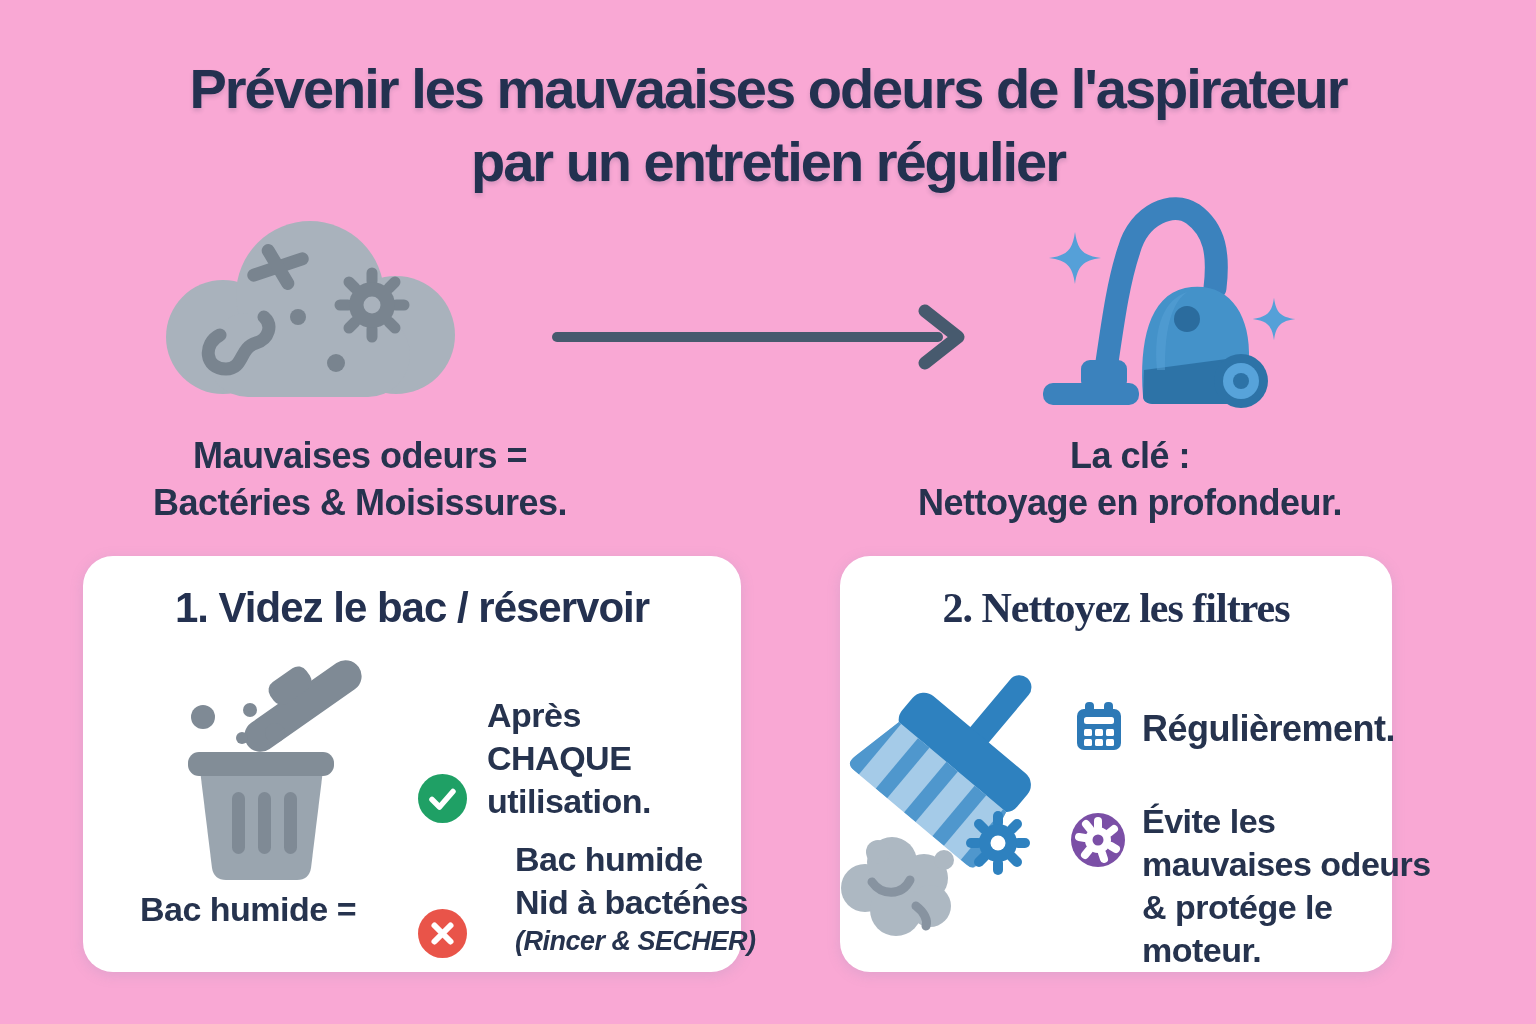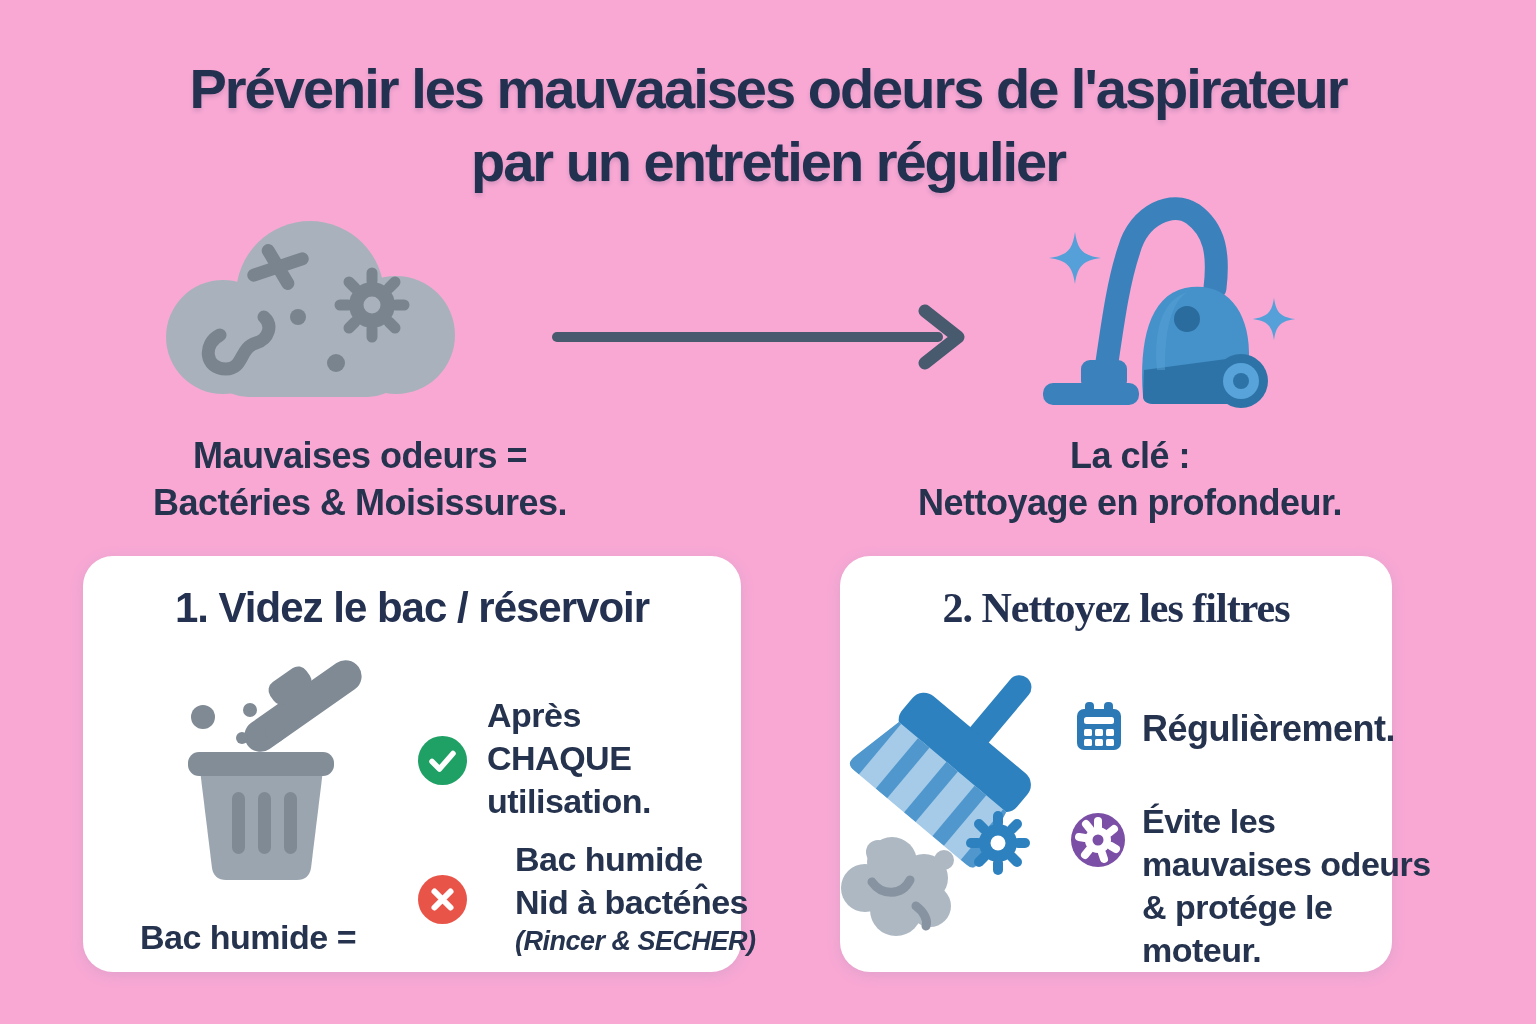--- a/index.html
+++ b/index.html
@@ -35,22 +35,22 @@
   }
   .card-left  { left: 75px;  width: 658px; margin-left: 8px; }
   .card-right { left: 840px; width: 552px; font-family: Liberation Serif, serif; }
   .card-title {
     position: absolute; top: 28px; left: 0; width: 100%;
     text-align: center; font-size: 42px; letter-spacing: -1px; color: #243150;
   }
   
   .trash-svg   { position: absolute; left: 178px; top: 652px; width: 185px; height: 235px; }
   .bin-caption { position: absolute; left: 128px; top: 890px; width: 240px;
-                 text-align: center; font-size: 34px; letter-spacing: -0.5px; margin-top: 28px; }
-  .point { position: absolute; display: flex; gap: 20px; align-items: center; }
+                 text-align: center; font-size: 34px; letter-spacing: -0.5px; }
+  .point { position: absolute; display: flex; gap: 20px; align-items: flex-end; }
   .point-do   { left: 418px; top: 694px; }
   .point-dont { left: 418px; top: 838px; gap: 48px; }
   .point svg.marker { width: 49px; height: 49px; flex: 0 0 49px; margin-top: 3px; }
   .point-text { font-size: 34px; line-height: 43px; letter-spacing: -0.5px; }
   .point-note { font-size: 27px; line-height: 34px; letter-spacing: -0.5px; font-style: italic; }
   
   .brush-svg    { position: absolute; left: 838px; top: 655px; width: 225px; height: 290px; }
   .calendar-svg { position: absolute; left: 1076px; top: 702px; width: 46px; height: 52px; }
   .germ-svg     { position: absolute; left: 1070px; top: 812px; width: 56px; height: 56px; }
   .freq-text    { position: absolute; left: 1142px; top: 708px; width: 300px;

